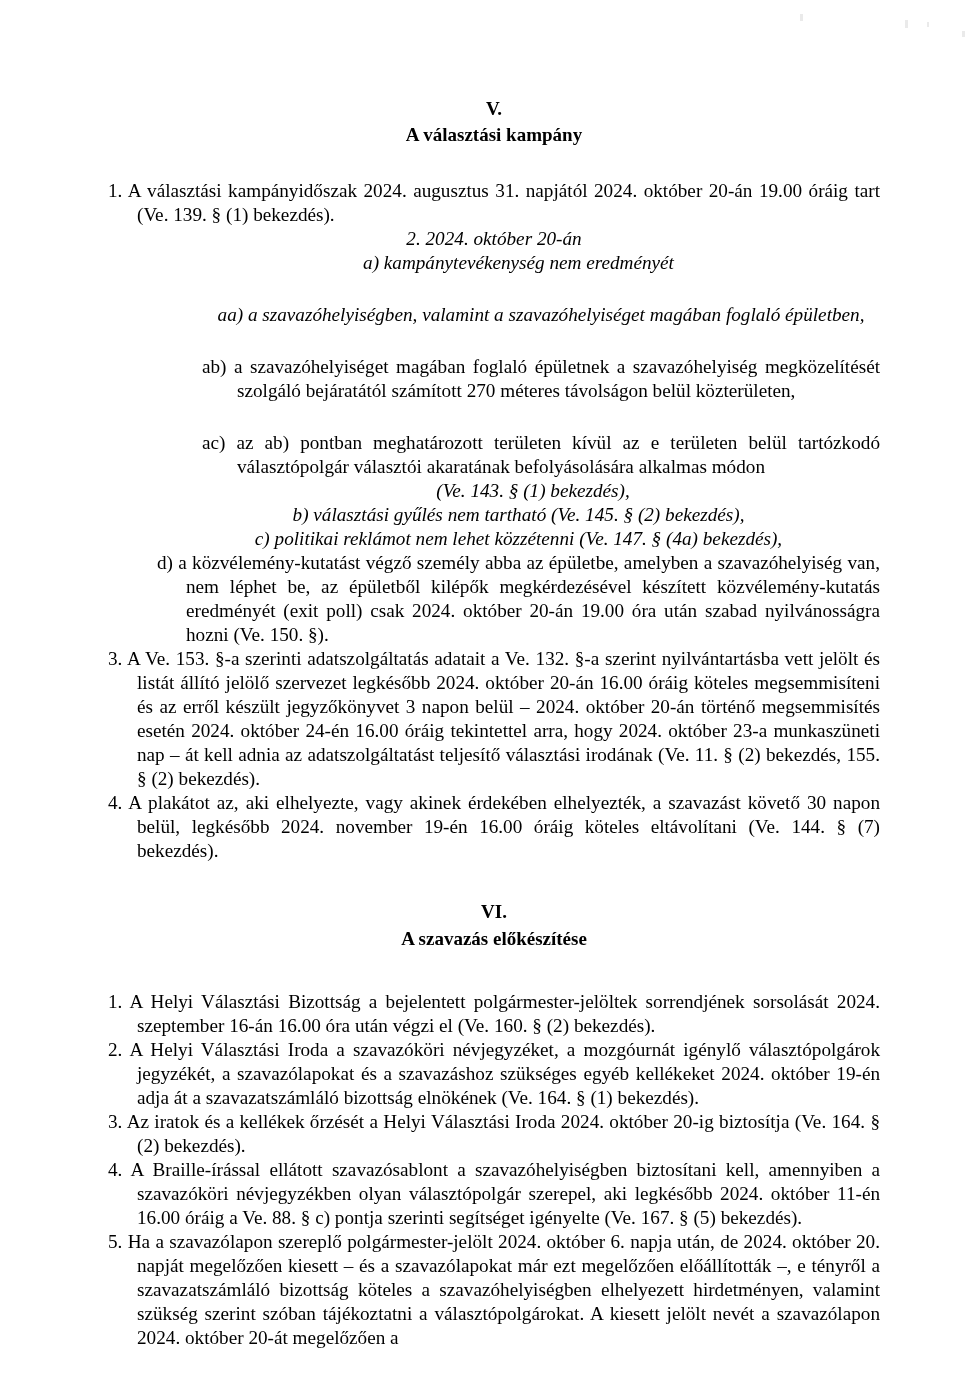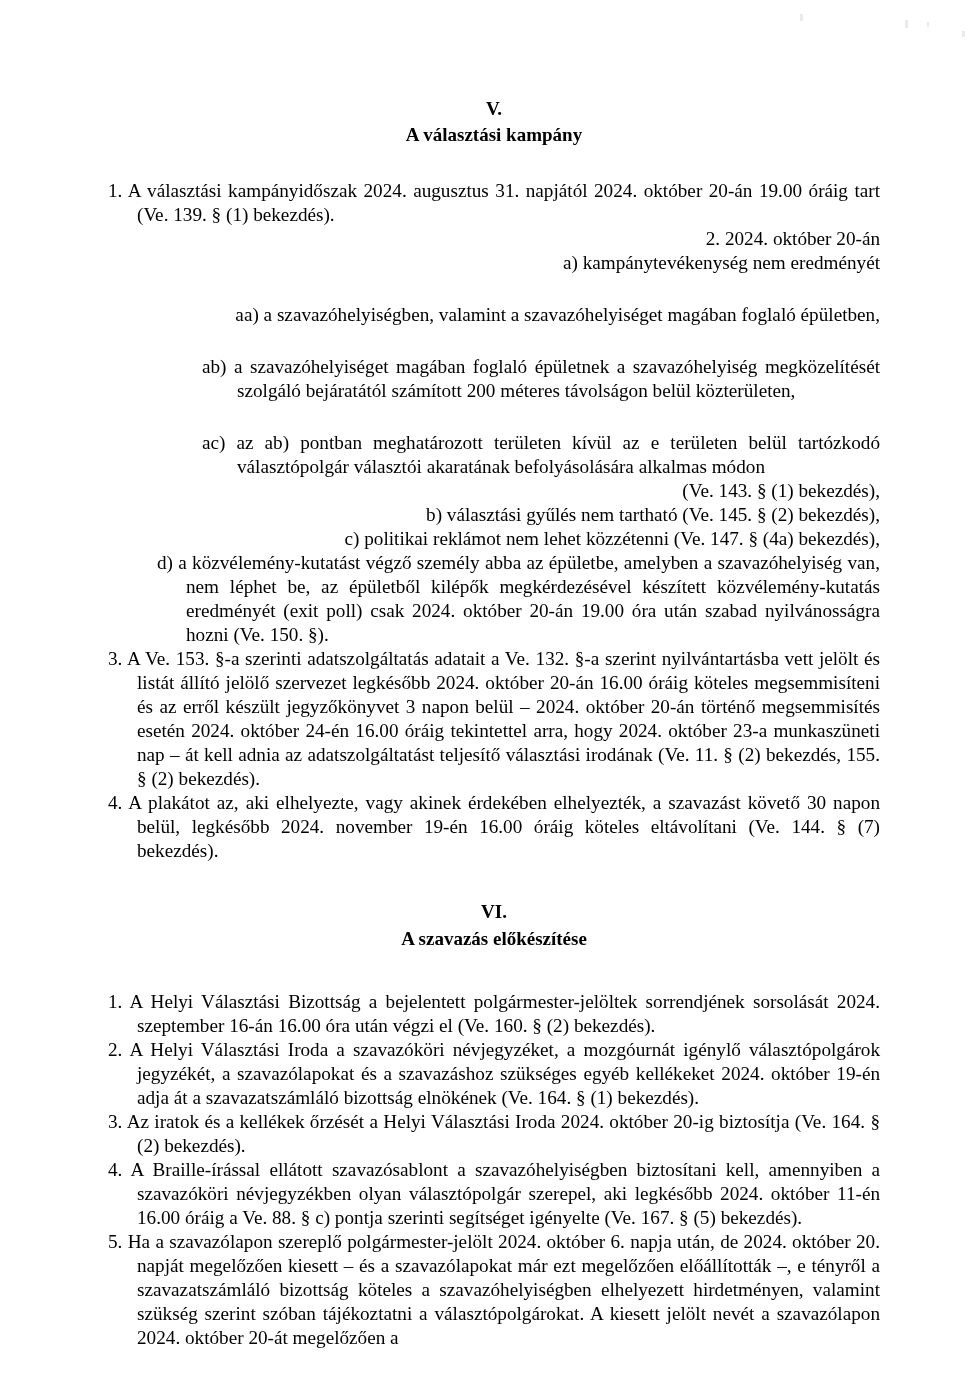--- a/index.html
+++ b/index.html
@@ -75,21 +75,21 @@
     padding-left: 129px;
     text-indent: -35px;
     margin-top: 28px;
   }
   
   .lvl-ref {
     padding-left: 78px;
     text-indent: 0;
   }
 
-  .no-just { text-align: right; }
+  .no-just { text-align: center; font-style: italic; }
 
   
   .speck {
     position: absolute;
     background: #d9d9d9;
     opacity: .55;
   }
 </style>
 </head>
 <body>
@@ -107,21 +107,21 @@
       <span class="numeral">V.</span>
       <span class="caption">A választási kampány</span>
     </div>
 
     <div class="head-gap-1"></div>
 
     <p class="para lvl-num">1. A választási kampányidőszak 2024. augusztus 31. napjától 2024. október 20-án 19.00 óráig tart (Ve. 139. § (1) bekezdés).</p>
     <p class="para lvl-num no-just">2. 2024. október 20-án</p>
     <p class="para lvl-a no-just">a) kampánytevékenység nem eredményét</p>
     <p class="para lvl-aa no-just">aa) a szavazóhelyiségben, valamint a szavazóhelyiséget magában foglaló épületben,</p>
-    <p class="para lvl-aa">ab) a szavazóhelyiséget magában foglaló épületnek a szavazóhelyiség megközelítését szolgáló bejáratától számított 200 méteres távolságon belül közterületen,</p>
+    <p class="para lvl-aa">ab) a szavazóhelyiséget magában foglaló épületnek a szavazóhelyiség megközelítését szolgáló bejáratától számított 270 méteres távolságon belül közterületen,</p>
     <p class="para lvl-aa">ac) az ab) pontban meghatározott területen kívül az e területen belül tartózkodó választópolgár választói akaratának befolyásolására alkalmas módon</p>
     <p class="para lvl-ref no-just">(Ve. 143. § (1) bekezdés),</p>
     <p class="para lvl-a no-just">b) választási gyűlés nem tartható (Ve. 145. § (2) bekezdés),</p>
     <p class="para lvl-a no-just">c) politikai reklámot nem lehet közzétenni (Ve. 147. § (4a) bekezdés),</p>
     <p class="para lvl-a">d) a közvélemény-kutatást végző személy abba az épületbe, amelyben a szavazóhelyiség van, nem léphet be, az épületből kilépők megkérdezésével készített közvélemény-kutatás eredményét (exit poll) csak 2024. október 20-án 19.00 óra után szabad nyilvánosságra hozni (Ve. 150. §).</p>
     <p class="para lvl-num">3. A Ve. 153. §-a szerinti adatszolgáltatás adatait a Ve. 132. §-a szerint nyilvántartásba vett jelölt és listát állító jelölő szervezet legkésőbb 2024. október 20-án 16.00 óráig köteles megsemmisíteni és az erről készült jegyzőkönyvet 3 napon belül – 2024. október 20-án történő megsemmisítés esetén 2024. október 24-én 16.00 óráig tekintettel arra, hogy 2024. október 23-a munkaszüneti nap – át kell adnia az adatszolgáltatást teljesítő választási irodának (Ve. 11. § (2) bekezdés, 155. § (2) bekezdés).</p>
     <p class="para lvl-num">4. A plakátot az, aki elhelyezte, vagy akinek érdekében elhelyezték, a szavazást követő 30 napon belül, legkésőbb 2024. november 19-én 16.00 óráig köteles eltávolítani (Ve. 144. § (7) bekezdés).</p>
 
     <div class="head-gap-2"></div>
 

